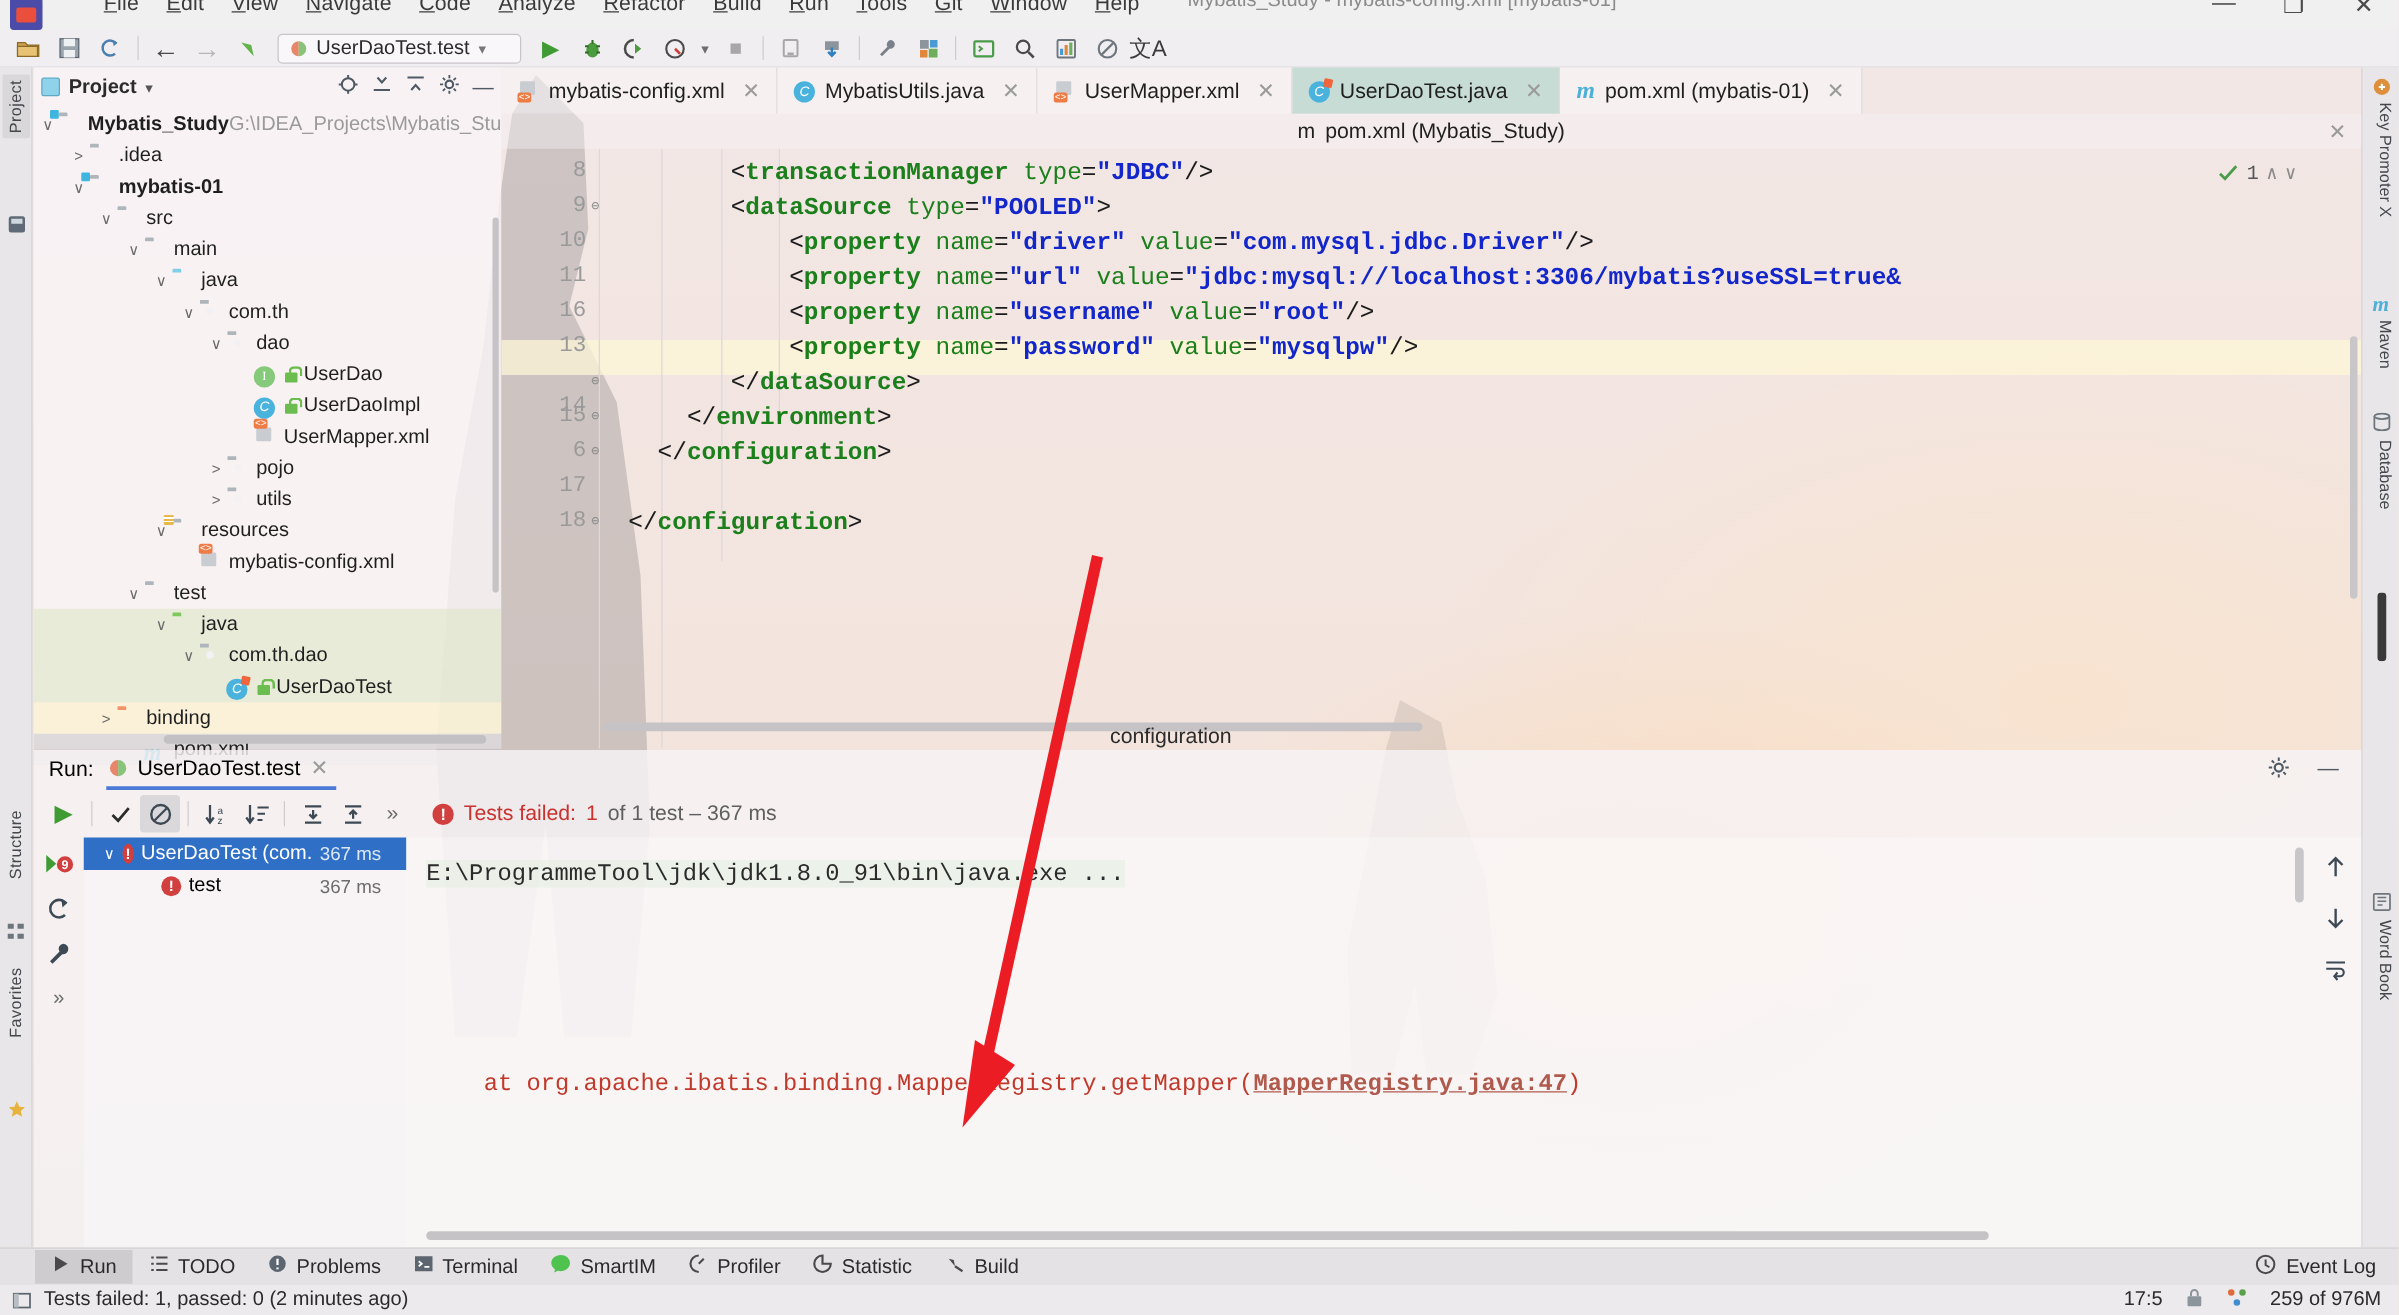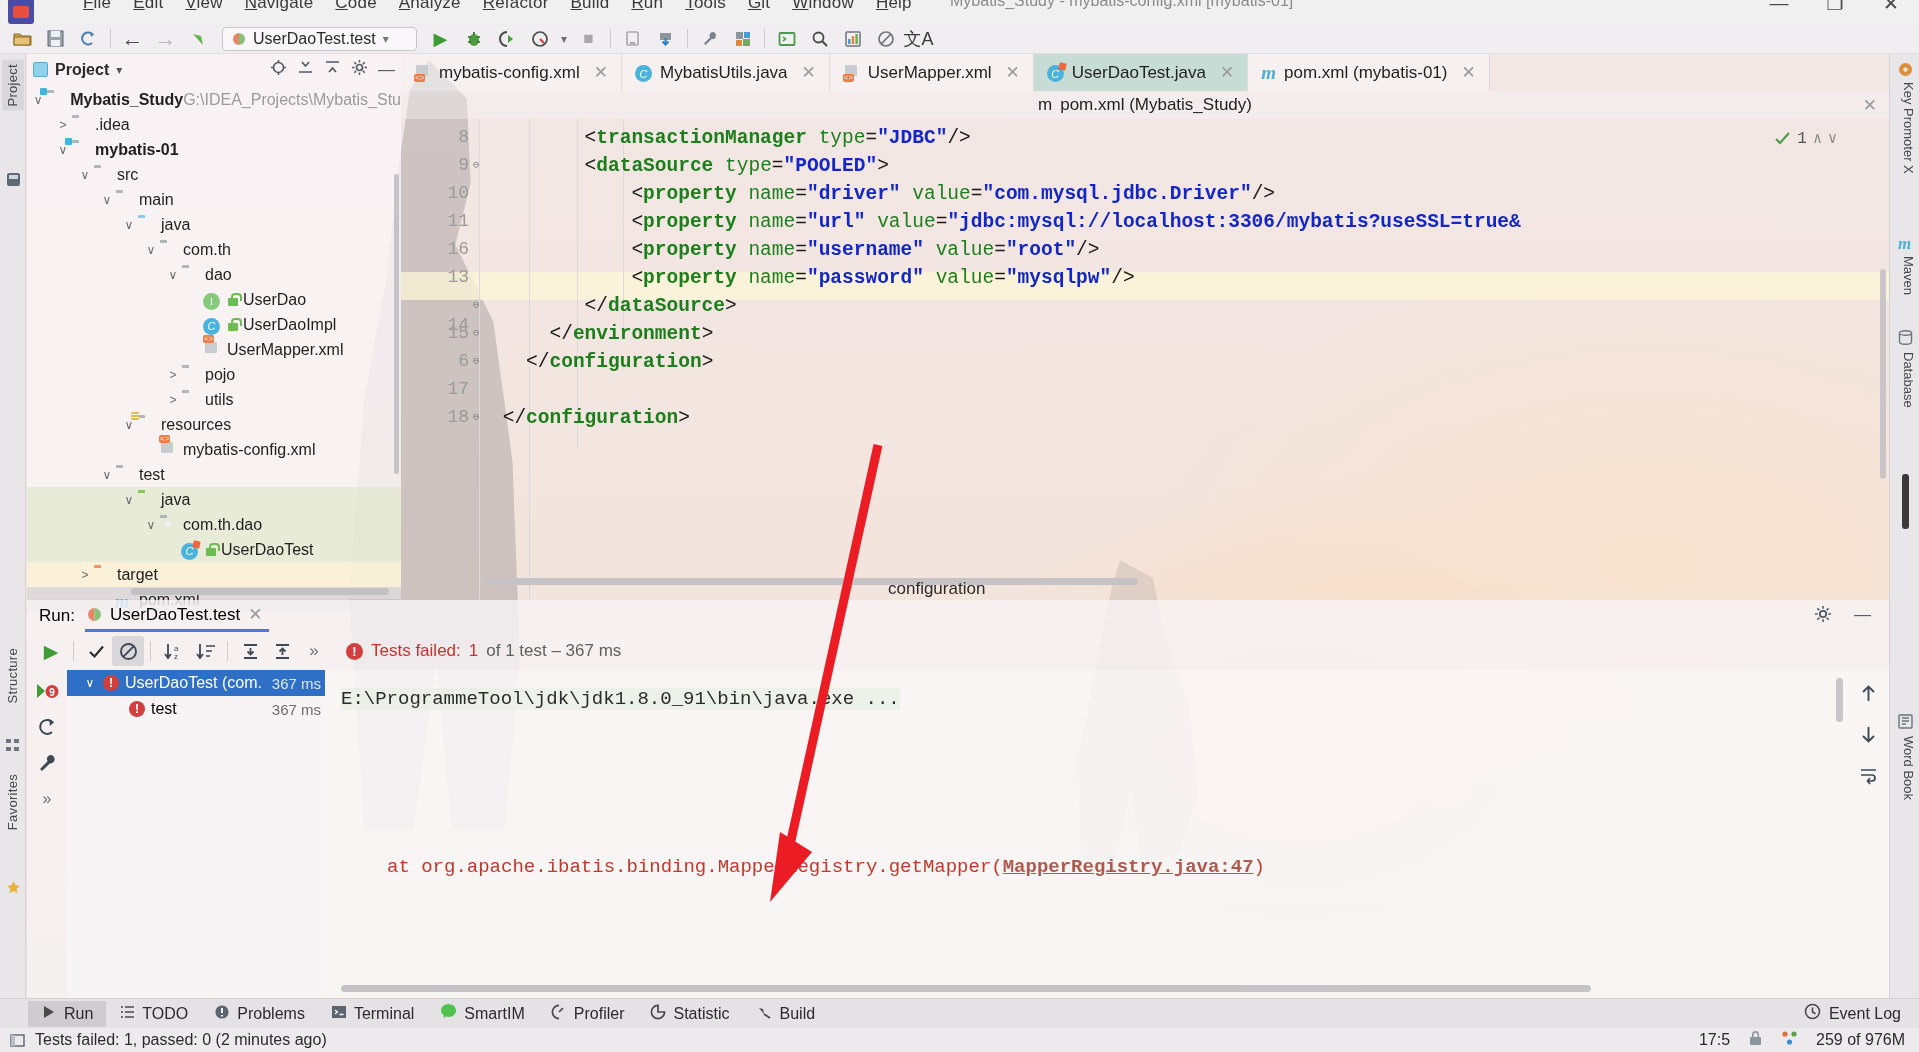--- a/index.html
+++ b/index.html
@@ -222,21 +222,21 @@
     display:flex;align-items:center;justify-content:center;font-weight:bold;}
   .red{ color:#c9322f; } .graytxt{ color:#5f5f5f; }
 
   .rp-body{ position:absolute; left:0; top:70px; width:1862px; height:328px; display:flex; }
   .rp-strip{ width:40px; }
   .rp-sicon{ width:30px; height:30px; margin:6px auto 0; display:flex; align-items:center; justify-content:center;
      color:#3d4a55; font-size:17px;}
   .tests-tree{ width:258px; background:rgba(250,247,249,.5); font-size:16px; position:relative;}
   .t-row{ height:26px; display:flex; align-items:center; gap:6px; padding-left:10px; white-space:nowrap;}
   .t-row.sel{ background:#2f6fc6; color:#fff; }
-  .t-row .ms{ margin-left:auto; padding-right:4px; font-size:15px; color:#6d6d6d;}
+  .t-row .ms{ margin-left:auto; padding-right:20px; font-size:15px; color:#6d6d6d;}
   .t-row.sel .ms{ color:#dce8f7; }
   .console{ flex:1; position:relative; font-family:"Liberation Mono", monospace; font-size:19px;
     background:rgba(252,250,250,.45); }
   .c-line{ position:absolute; left:16px; white-space:pre; }
   .c-dark{ color:#2b2b2b; background:rgba(226,237,222,.55); }
   .c-red{ color:#c0392b; }
   .c-link{ color:#b05a4d; text-decoration:underline;font-weight:bold; }
   .console-vscroll{ position:absolute; right:46px; top:8px; width:7px; height:44px; background:#c9c6c9; border-radius:4px;}
   .console-hscroll{ position:absolute; left:16px; bottom:6px; width:1250px; height:7px; background:#c6c3c6; border-radius:4px;}
   .console-side{ position:absolute; right:0; top:0; width:42px; height:328px; display:flex;
@@ -620,21 +620,21 @@
           <span class="fico">
             <span class="cico test">C</span>
           </span>
           <span class="lock"></span>
           <span class="lbl">UserDaoTest</span>
         </div>
         <div class="row hl-yellow">
           <span style="display:inline-block;width:50px"></span>
           <span class="arrow">&gt;</span>
           <span class="fico"><span class="folder orange"></span></span>
-          <span class="lbl">target</span>
+          <span class="lbl">binding</span>
         </div>
         <div class="row hl-gray">
           <span style="display:inline-block;width:72px"></span>
           <span class="arrow"></span>
           <span class="fico"><span class="mico">m</span></span>
           <span class="lbl">pom.xml</span>
         </div>
       </div>
     <div class="pp-scroll"></div>
     <div class="pp-hscroll"></div>

